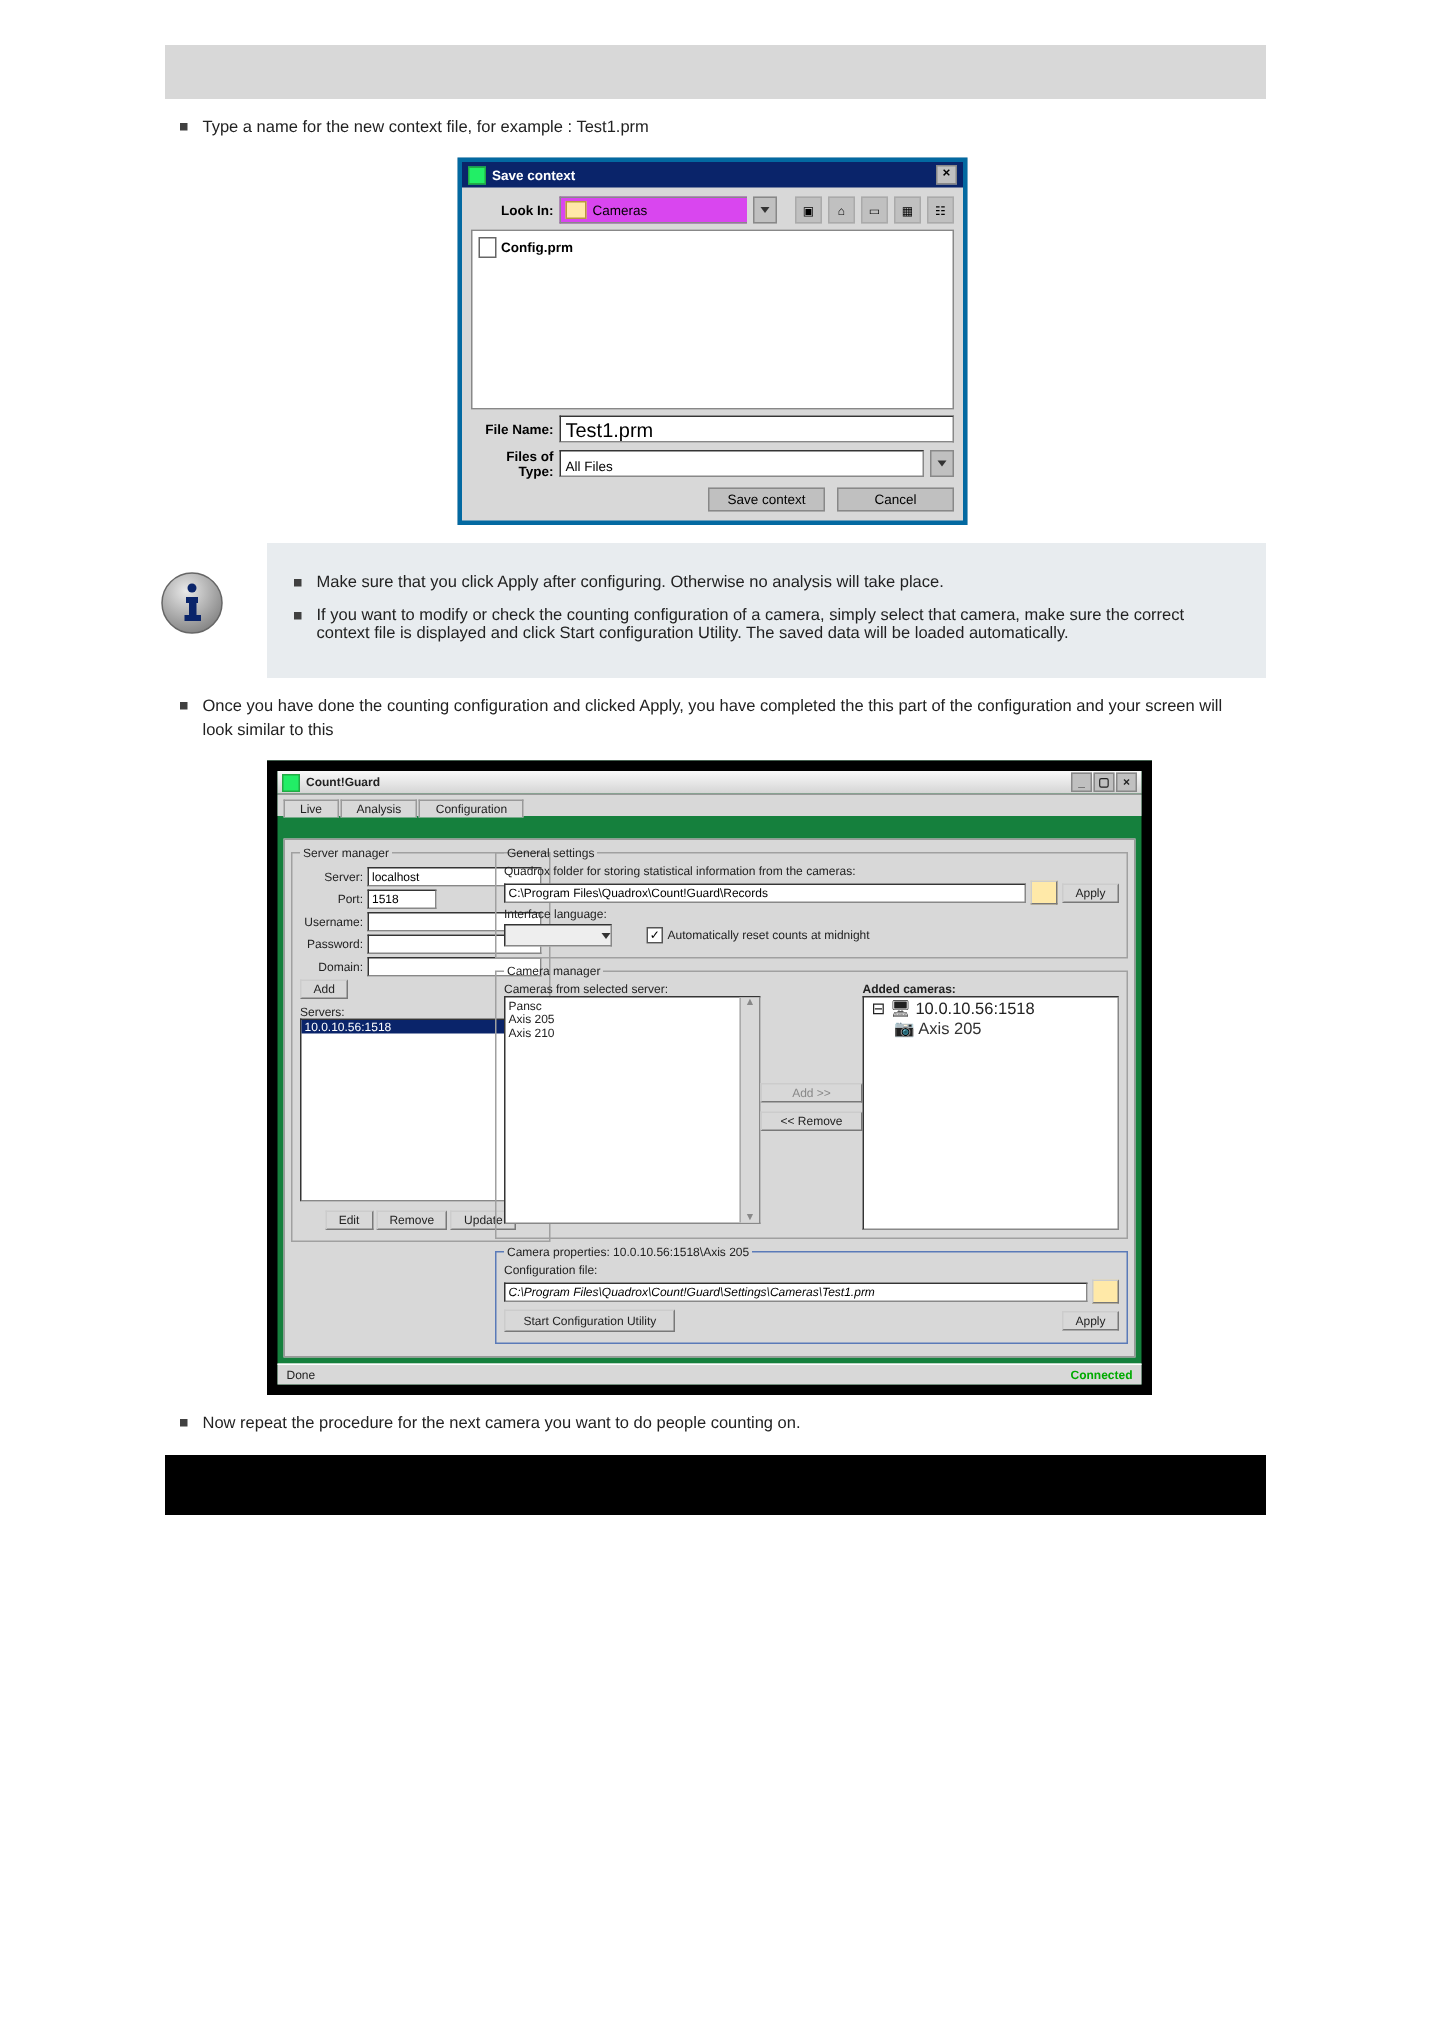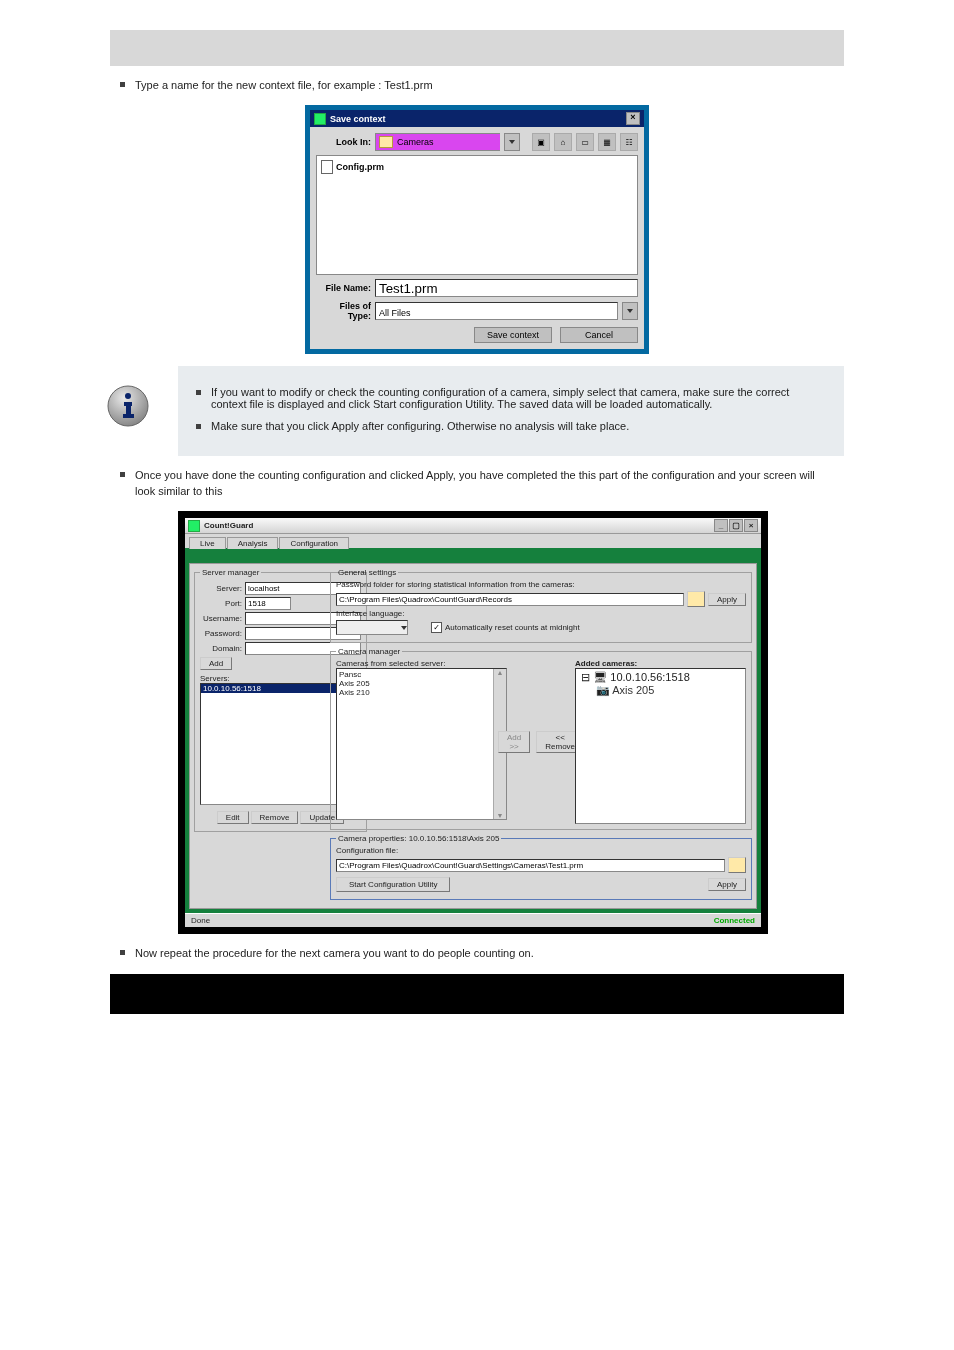--- a/index.html
+++ b/index.html
@@ -34,21 +34,21 @@
     flex: 0 0 5px;
   }
   .bullet-text {
     line-height: 1.4;
     max-width: 700px;
   }
   
   .dialog1 {
     width: 334px;
     margin: 12px auto 12px 305px;
-    border: 5px solid #0369a1;
+    border: 3px solid #0369a1;
     background: #d8d8d8;
     font-size: 9px;
   }
   .dialog1 .titlebar {
     background: #0a246a;
     color: #fff;
     display: flex;
     align-items: center;
     padding: 2px 4px;
     font-weight: bold;
@@ -260,25 +260,25 @@
           </radialGradient>
         </defs>
     <circle cx="22" cy="22" r="20" fill="url(#g)" stroke="#666"></circle>
     <circle cx="22" cy="12" r="3" fill="#0a246a"></circle>
     <rect x="18" y="18" width="8" height="4" fill="#0a246a"></rect>
     <rect x="20" y="18" width="5" height="14" fill="#0a246a"></rect>
     <rect x="17" y="30" width="11" height="4" fill="#0a246a"></rect>
   </svg>
   <div class="brow">
     <div class="bsq"></div>
-    <div>If you want to modify or check the counting configuration of a camera, simply select that camera, make sure the correct context file is displayed and click Start configuration Utility. The saved data will be loaded automatically.</div>
+    <div>Make sure that you click Apply after configuring. Otherwise no analysis will take place.</div>
   </div>
   <div class="brow">
     <div class="bsq"></div>
-    <div>Make sure that you click Apply after configuring. Otherwise no analysis will take place.</div>
+    <div>If you want to modify or check the counting configuration of a camera, simply select that camera, make sure the correct context file is displayed and click Start configuration Utility. The saved data will be loaded automatically.</div>
   </div>
 </div>
 
 <div class="bullet-row">
   <div class="bullet-sq"></div>
   <div class="bullet-text">Once you have done the counting configuration and clicked Apply, you have completed the this part of the configuration and your screen will look similar to this</div>
 </div>
 
 <div class="dialog2">
   <div class="tb">
@@ -330,21 +330,21 @@
           <div class="btn2">Edit</div>
           <div class="btn2">Remove</div>
           <div class="btn2">Update</div>
         </div>
       </fieldset>
     </div>
 
     <div class="rightcol">
       <fieldset>
         <legend>General settings</legend>
-        <div>Password folder for storing statistical information from the cameras:</div>
+        <div>Quadrox folder for storing statistical information from the cameras:</div>
         <div class="frow">
           <input type="text" style="flex: 1 1 0%;" value="C:\Program Files\Quadrox\Count!Guard\Records">
           <div class="browse"></div>
           <div class="btn2">Apply</div>
         </div>
         <div class="frow">
           <span>Interface language:</span>
         </div>
         <div class="frow">
           <div style="border:1px inset #888;background:#eee;width:70px;height:13px;display:flex;justify-content:flex-end;align-items:center;">
@@ -367,39 +367,39 @@
                 <div>Pansc</div>
                 <div>Axis 205</div>
                 <div>Axis 210</div>
               </div>
               <div style="width:12px;background:#d8d8d8;border-left:1px solid #aaa;display:flex;flex-direction:column;justify-content:space-between;align-items:center;">
                 <div style="font-size:7px;color:#888">▲</div>
                 <div style="font-size:7px;color:#888">▼</div>
               </div>
             </div>
           </div>
-          <div style="display:flex;flex-direction:row;justify-content:center;gap:6px;width:60px;align-items:center;">
+          <div style="display:flex;flex-direction:column;justify-content:center;gap:6px;width:60px;align-items:center;">
             <div class="btn2 dis" style="width:50px;text-align:center;">Add &gt;&gt;</div>
             <div class="btn2" style="width:50px;text-align:center;">&lt;&lt; Remove</div>
           </div>
           <div style="flex:1;">
             <div style="font-weight:bold;">Added cameras:</div>
             <div class="listbox camlistbox" style="padding:2px;">
               <div class="treeline">⊟ 🖥 <span>10.0.10.56:1518</span></div>
               <div class="treeline treecam" style="padding-left:18px;">📷 <span>Axis 205</span></div>
             </div>
           </div>
         </div>
       </fieldset>
 
       <fieldset class="gborder">
         <legend>Camera properties: 10.0.10.56:1518\Axis 205</legend>
         <div>Configuration file:</div>
         <div class="frow">
-          <input type="text" style="flex: 1 1 0%;" value="C:\Program Files\Quadrox\Count!Guard\Settings\Cameras\Test1.prm">
+          <input type="text" style="flex: 1 1 0%; font-style: italic;" value="C:\Program Files\Quadrox\Count!Guard\Settings\Cameras\Test1.prm">
           <div class="browse"></div>
         </div>
         <div class="frow" style="justify-content:space-between;margin-top:4px;">
           <div class="btn2" style="padding:2px 12px;">Start Configuration Utility</div>
           <div class="btn2">Apply</div>
         </div>
       </fieldset>
     </div>
   </div>
   <div class="status">

